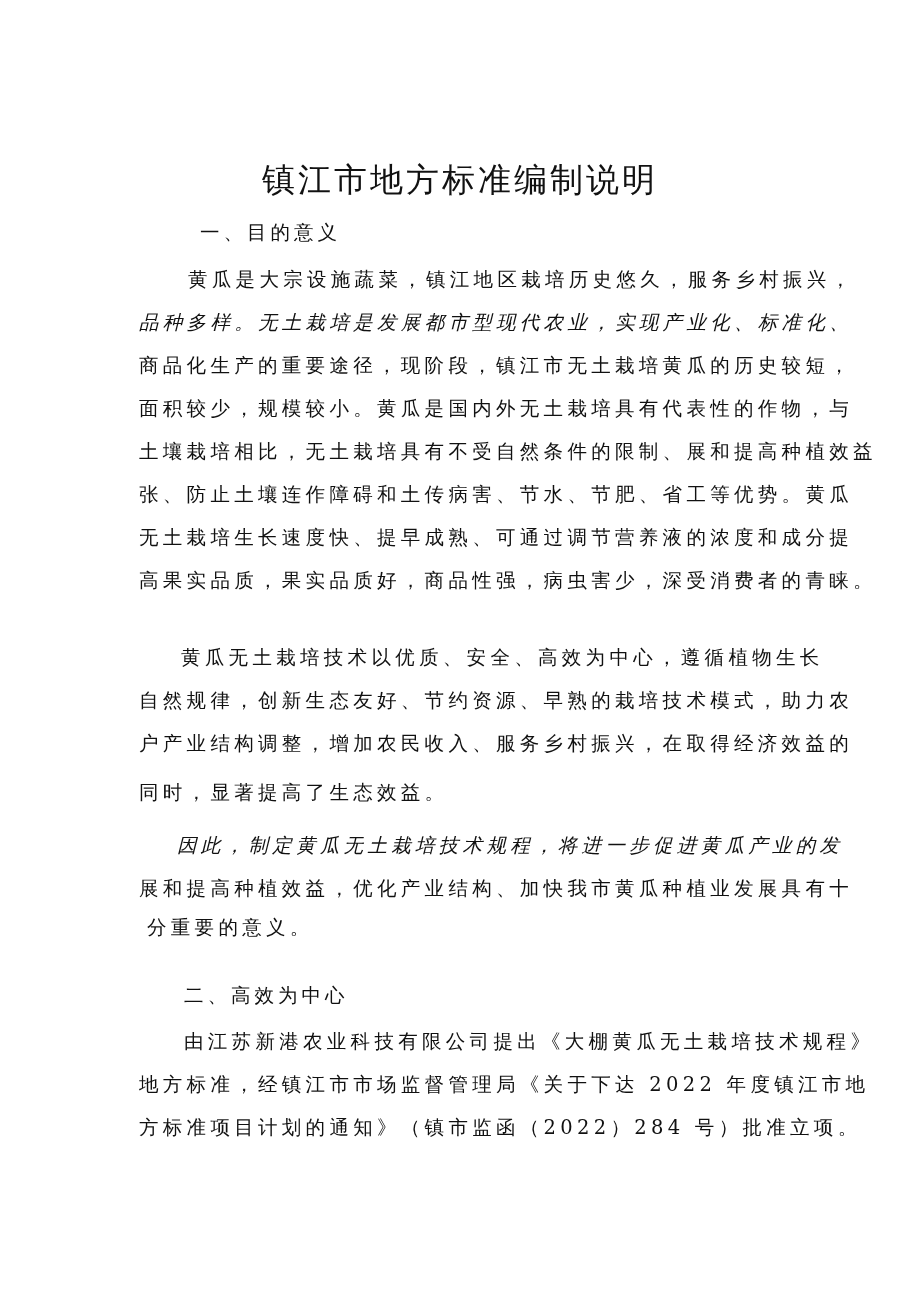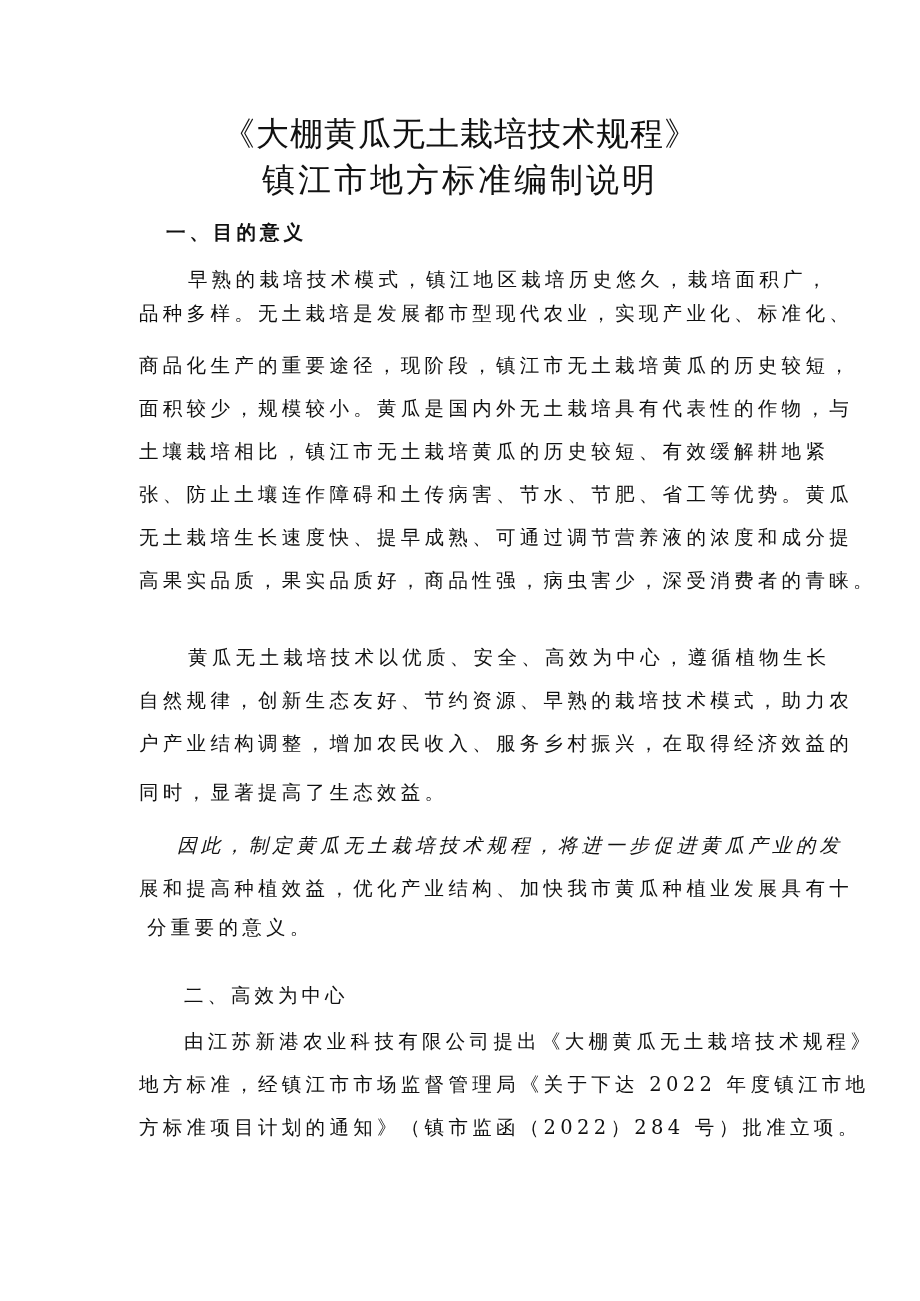--- a/index.html
+++ b/index.html
@@ -11,35 +11,34 @@
   .title.t1 { top: 112px; }
   .title.t2 { top: 158px; letter-spacing: 3px; }
   .line { position: absolute; left: 139px; width: 660px; font-size: 19.5px;
           letter-spacing: 4.3px; white-space: nowrap; line-height: 24px; }
   .heading { font-size: 19.5px; letter-spacing: 4px; }
 </style>
 </head>
 <body>
 
 <div class="page">
-  <div class="title t1">《大棚黄瓜无土栽培技术规程》</div>
   <div class="title t2">镇江市地方标准编制说明</div>
 
-  <div class="line heading" style="top:221px; left:166px;font-weight:bold;">一、目的意义</div>
+  <div class="line heading" style="top:221px; left:200px;">一、目的意义</div>
 
-  <div class="line" style="top:268px; left:188px;">早熟的栽培技术模式，镇江地区栽培历史悠久，栽培面积广，</div>
-  <div class="line" style="top:302px;">品种多样。无土栽培是发展都市型现代农业，实现产业化、标准化、</div>
+  <div class="line" style="top:268px; left:188px;">黄瓜是大宗设施蔬菜，镇江地区栽培历史悠久，服务乡村振兴，</div>
+  <div class="line" style="top:311px;font-style:italic;">品种多样。无土栽培是发展都市型现代农业，实现产业化、标准化、</div>
   <div class="line" style="top:397px;">面积较少，规模较小。黄瓜是国内外无土栽培具有代表性的作物，与</div>
   <div class="line" style="top:354px;">商品化生产的重要途径，现阶段，镇江市无土栽培黄瓜的历史较短，</div>
-  <div class="line" style="top:440px;">土壤栽培相比，镇江市无土栽培黄瓜的历史较短、有效缓解耕地紧</div>
+  <div class="line" style="top:440px;">土壤栽培相比，无土栽培具有不受自然条件的限制、展和提高种植效益</div>
   <div class="line" style="top:483px;">张、防止土壤连作障碍和土传病害、节水、节肥、省工等优势。黄瓜</div>
   <div class="line" style="top:526px;">无土栽培生长速度快、提早成熟、可通过调节营养液的浓度和成分提</div>
   <div class="line" style="top:569px;">高果实品质，果实品质好，商品性强，病虫害少，深受消费者的青睐。</div>
 
-  <div class="line" style="top:646px; left:188px;">黄瓜无土栽培技术以优质、安全、高效为中心，遵循植物生长</div>
+  <div class="line" style="top:646px; left:181px;">黄瓜无土栽培技术以优质、安全、高效为中心，遵循植物生长</div>
   <div class="line" style="top:689px;">自然规律，创新生态友好、节约资源、早熟的栽培技术模式，助力农</div>
   <div class="line" style="top:732px;">户产业结构调整，增加农民收入、服务乡村振兴，在取得经济效益的</div>
   <div class="line" style="top:781px;">同时，显著提高了生态效益。</div>
 
   <div class="line" style="top:834px; left:177px;font-style:italic;">因此，制定黄瓜无土栽培技术规程，将进一步促进黄瓜产业的发</div>
   <div class="line" style="top:877px;">展和提高种植效益，优化产业结构、加快我市黄瓜种植业发展具有十</div>
   <div class="line" style="top:916px;margin-left:8px;">分重要的意义。</div>
 
   <div class="line heading" style="top:984px; left:184px;">二、高效为中心</div>
 

